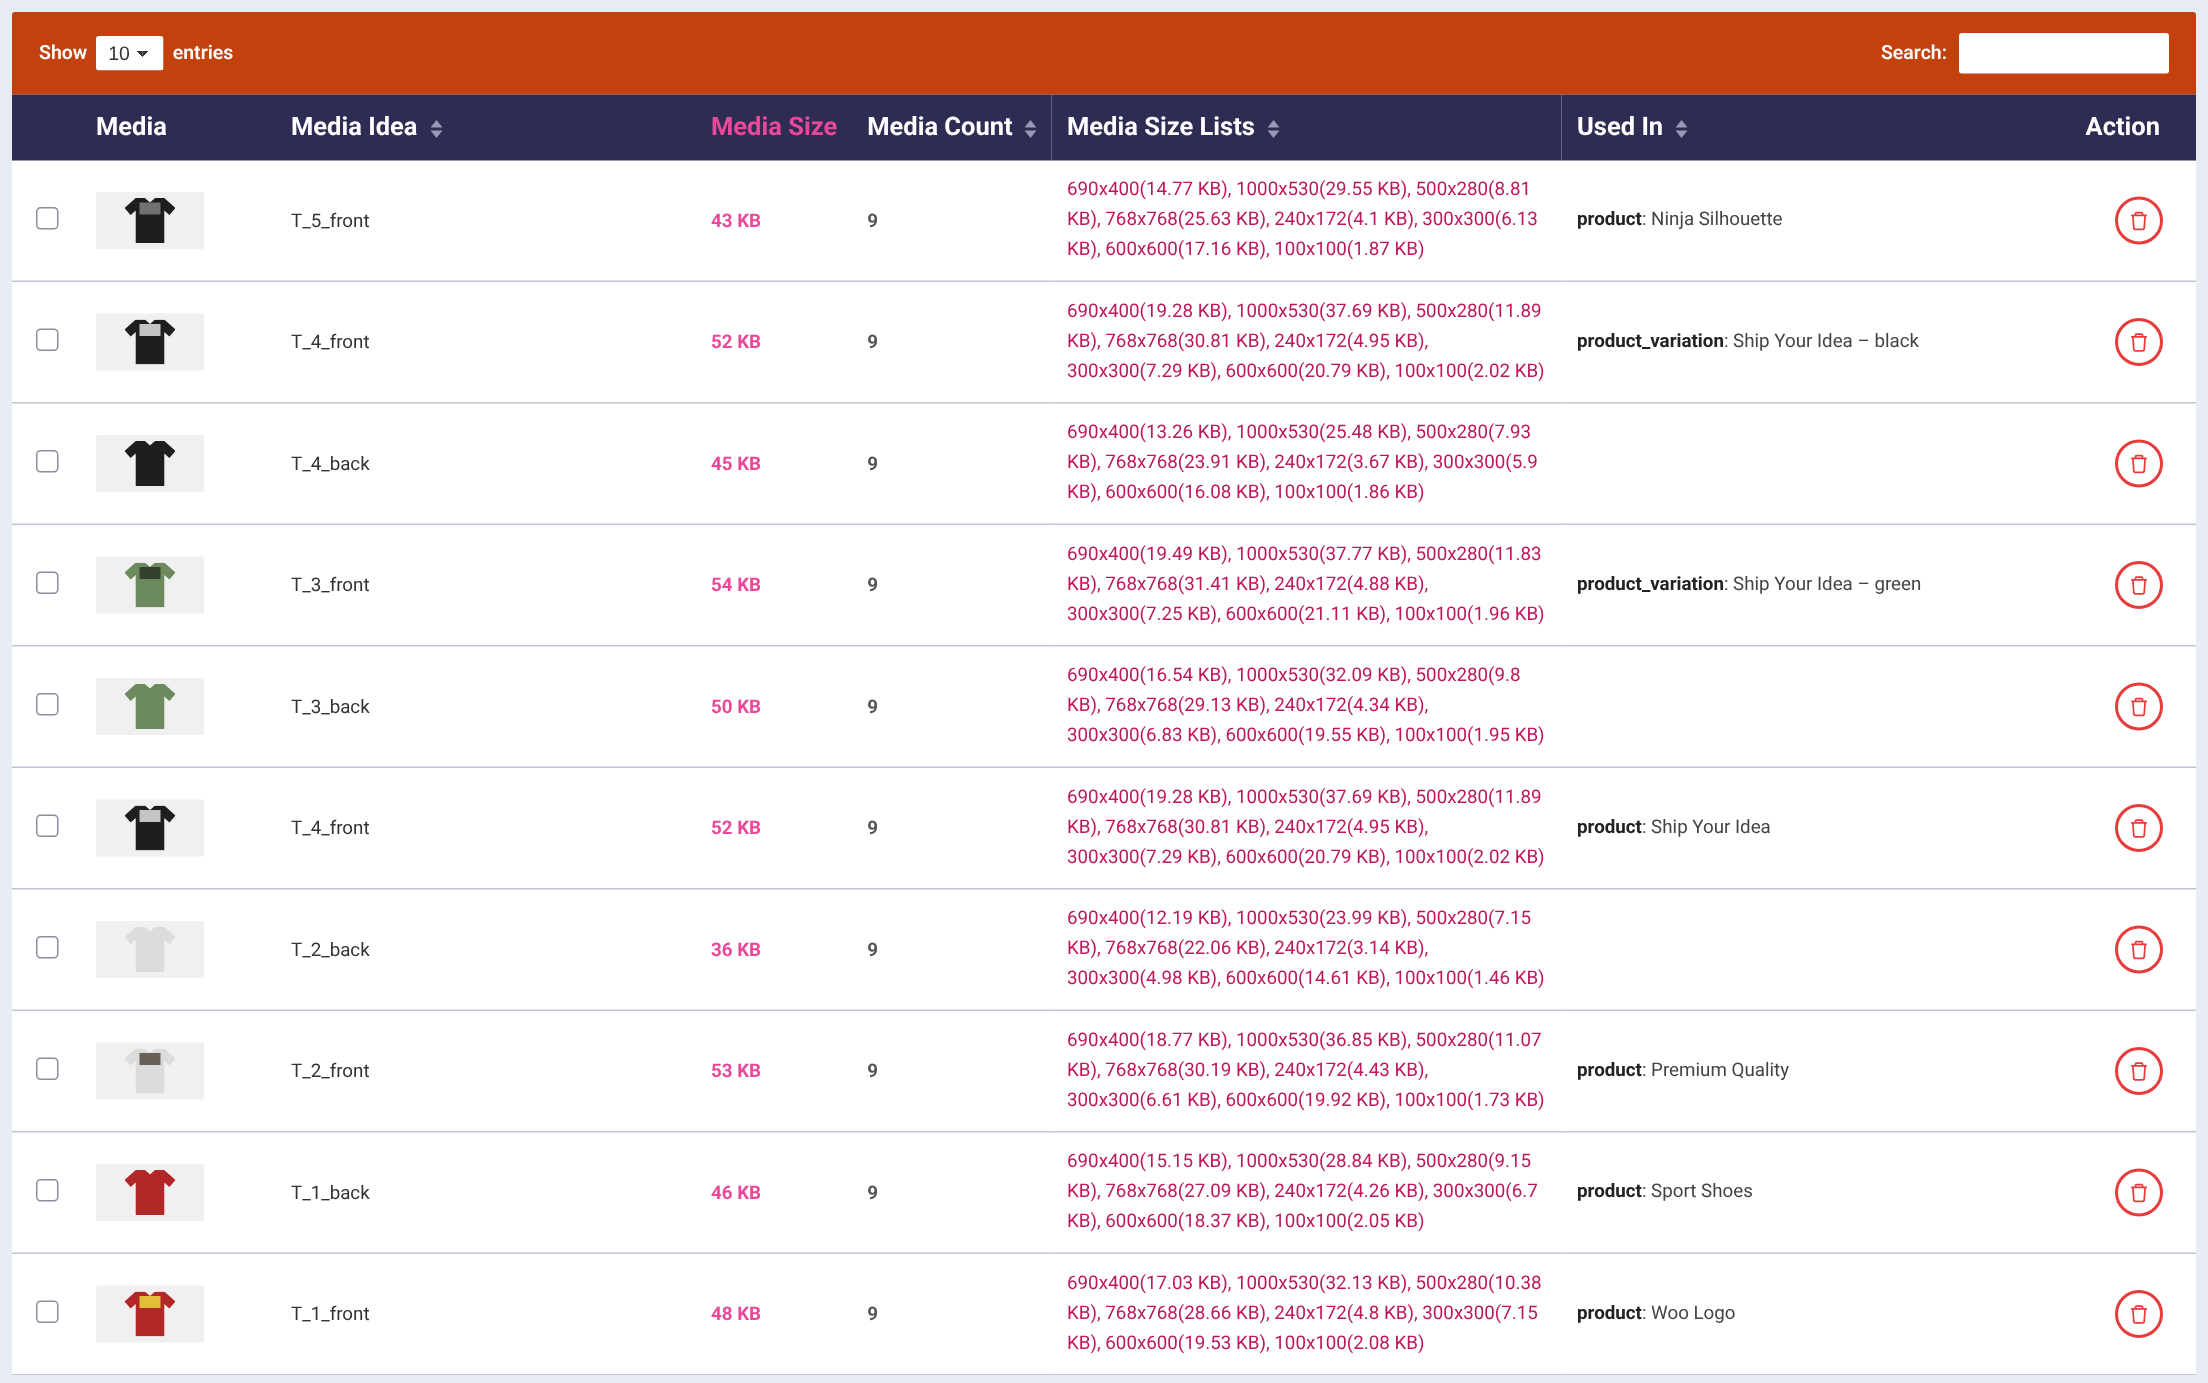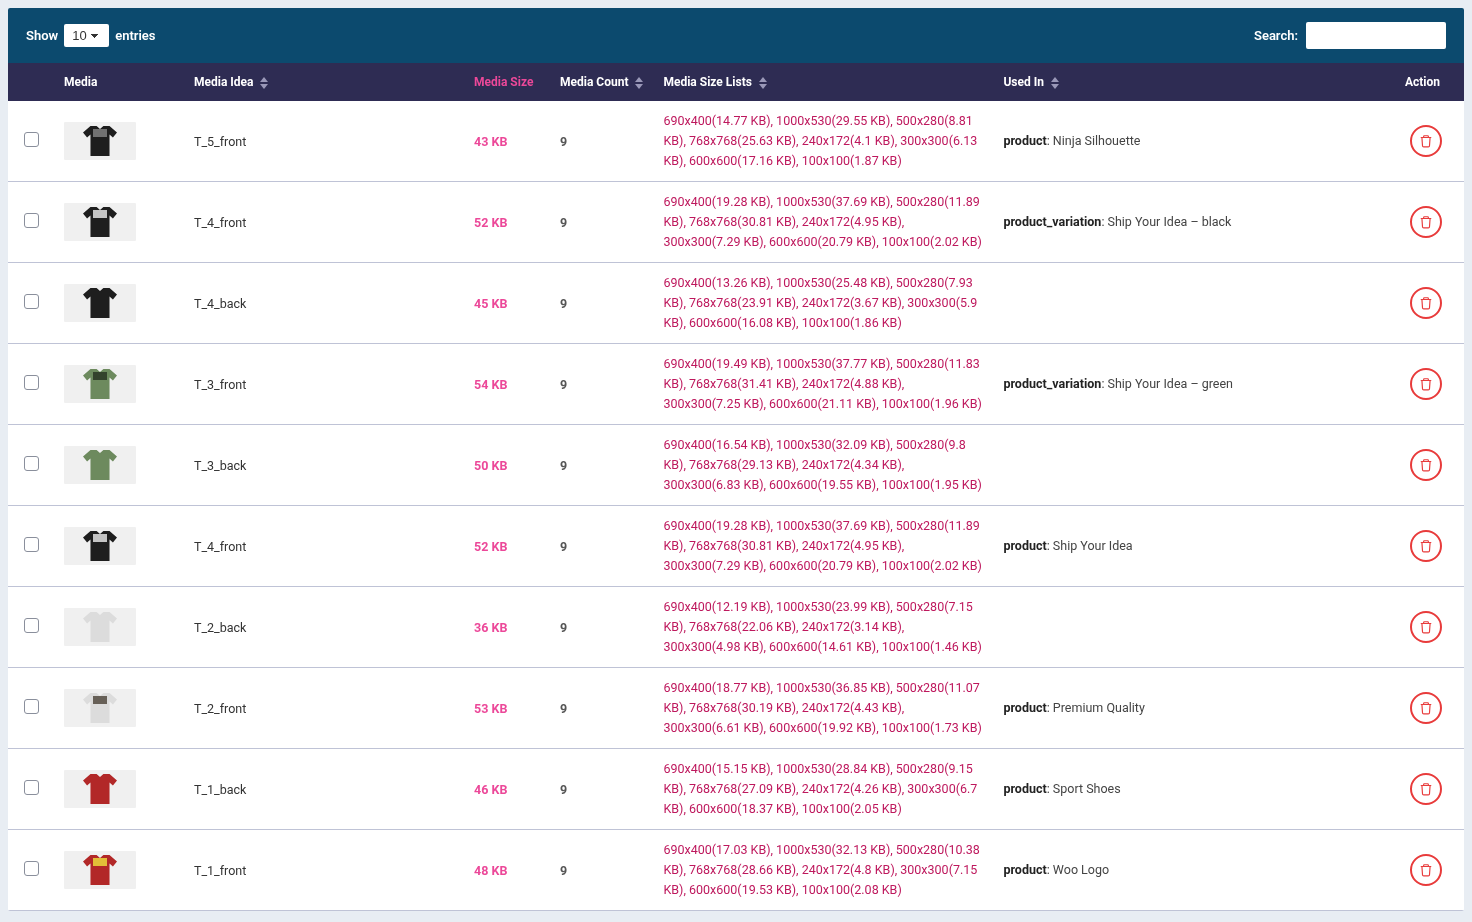--- a/index.html
+++ b/index.html
@@ -1,27 +1,27 @@
 <!DOCTYPE html>
 <html><head>
 <meta charset="utf-8">
 <style>
 * { box-sizing: border-box; margin: 0; padding: 0; }
 body { font-family: -apple-system, BlinkMacSystemFont, "Segoe UI", Roboto, Helvetica, Arial, sans-serif; background: #e8edf3; font-size: 13px; color: #333; }
 .container { padding: 8px 8px 0 8px; }
 h1.page-title { color: #e25a2a; font-size: 22px; font-weight: 500; margin: 8px 0 18px 4px; }
 .card { background: #fff; border-radius: 2px; overflow: hidden; }
-.top-bar { background: #0c4a6e; color: #fff; padding: 14px 18px; display: flex; justify-content: space-between; align-items: center; }
+.top-bar { background: #c2410c; color: #fff; padding: 14px 18px; display: flex; justify-content: space-between; align-items: center; }
 .show-entries { display: flex; align-items: center; gap: 6px; font-size: 13px; font-weight: 600; }
 .show-entries select { padding: 4px 22px 4px 8px; border: none; border-radius: 2px; background: #fff; color: #333; font-size: 13px; appearance: none; -webkit-appearance:none; background-image: linear-gradient(45deg, transparent 50%, #333 50%), linear-gradient(135deg, #333 50%, transparent 50%); background-position: calc(100% - 14px) 10px, calc(100% - 10px) 10px; background-size: 4px 4px, 4px 4px; background-repeat: no-repeat; }
 .search-box { display: flex; align-items: center; gap: 8px; font-size: 13px; font-weight: 600; }
 .search-box input { width: 140px; padding: 6px 8px; border: none; border-radius: 2px; font-size: 13px; }
 table { width: 100%; border-collapse: collapse; }
 thead tr { background: #2e2c53; color: #fff; }
-thead th { text-align: left; padding: 12px 10px; font-size: 12px; font-weight: 700; white-space: nowrap; }
+thead th { text-align: left; padding: 12px 10px; font-size: 17px; font-weight: 700; white-space: nowrap; }
 thead th:last-child { text-align: right; padding-right: 24px; }
 .sort-arrows { display: inline-block; vertical-align: middle; margin-left: 4px; }
 .sort-arrows svg { display: block; }
 tbody tr { border-bottom: 1px solid #bfc3d6; }
 tbody td { padding: 10px; vertical-align: middle; font-size: 12.5px; color: #444; }
 .col-check { width: 46px; text-align: center; }
 .col-media { width: 130px; }
 .col-name { width: 280px; font-weight: 400; color: #333; }
 .col-size { width: 86px; font-weight: 700; color: #ec4899; }
 .col-count { width: 100px; font-weight: 700; color: #555; }

